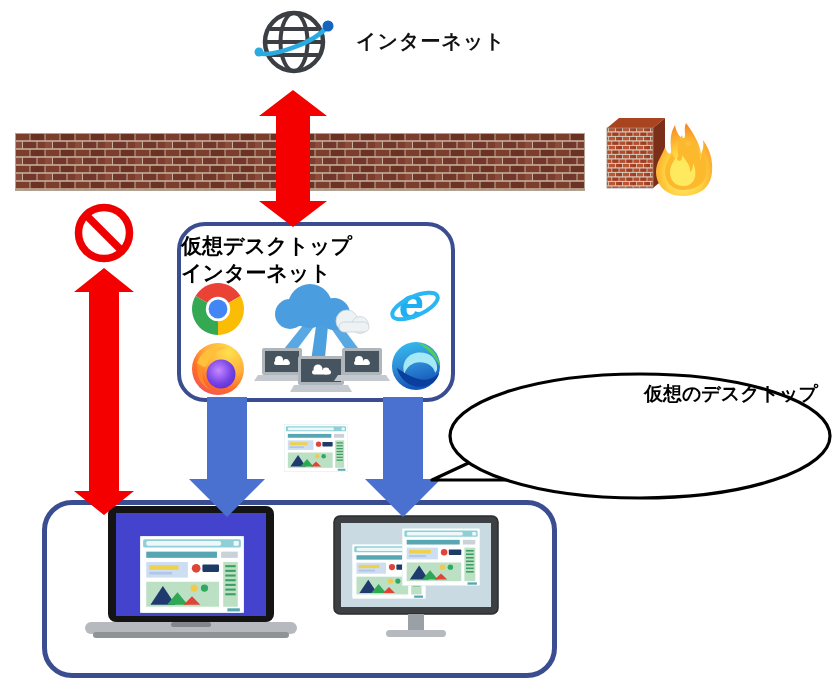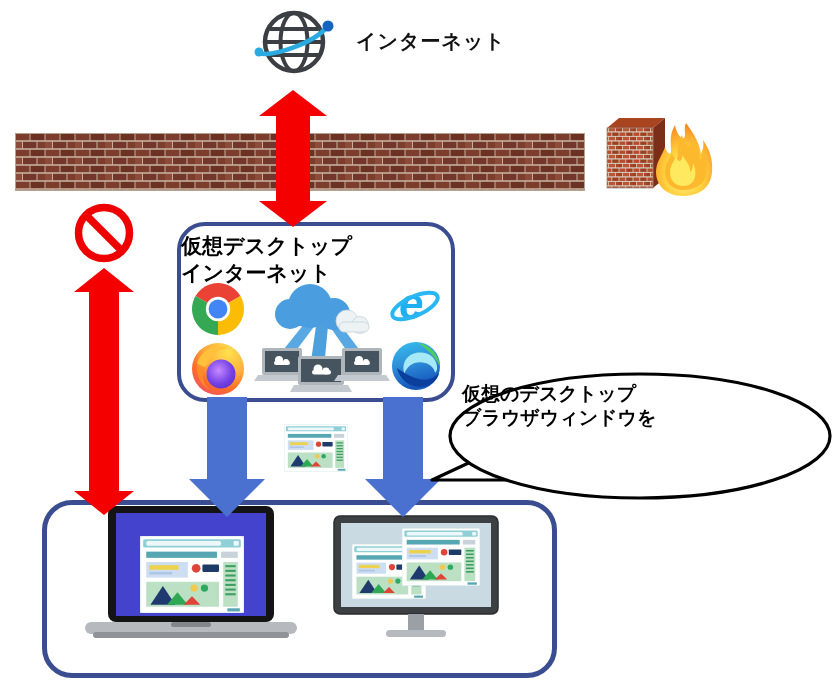--- a/index.html
+++ b/index.html
@@ -17,21 +17,21 @@
   .internet-label{left:356px;top:28px;font-size:20px;letter-spacing:1px;}
   .vbox{left:177px;top:222px;width:270px;height:172px;border:4px solid var(--box-border);
         border-radius:28px;background:#fff;z-index:2;}
   .vbox-title{margin-top:6px;font-size:21px;font-weight:bold;text-align:left;line-height:27px;color:#000;}
   .cbox{left:42px;top:500px;width:505px;height:168px;border:5px solid var(--box-border);
         border-radius:30px;background:#fff;z-index:2;}
   .z1{z-index:1}.z2{z-index:2}.z3{z-index:3}.z4{z-index:4}.z6{z-index:6}.z7{z-index:7}
   .red-poly{fill:var(--red-arrow);}
   .blue-poly{fill:var(--blue-arrow);}
   .bubble-text{left:462px;top:382px;width:356px;font-size:19px;font-weight:bold;
-               line-height:24px;text-align:left;color:#000;}
+               line-height:24px;text-align:right;color:#000;}
   .pc-label{left:101px;top:646px;width:180px;font-size:21px;}
   .tc-label{left:318px;top:642px;width:195px;font-size:20px;}
   svg{display:block;}
 </style>
 </head>
 <body>
 
 <svg width="0" height="0" style="position:absolute" aria-hidden="true">
   <defs>
     <pattern id="bricks" width="30" height="16" patternUnits="userSpaceOnUse">
@@ -239,21 +239,20 @@
   <svg class="abs z4" style="left:284px;top:424px" width="64" height="48" viewBox="0 0 100 74">
     <use href="#bwin" x="0" y="0" width="100" height="74"></use>
   </svg>
 
   <svg class="abs z6" style="left:420px;top:368px" width="412" height="138" viewBox="0 0 412 138">
     <path d="M70,85 L12,112 L110,112 Z" fill="#ffffff" stroke="var(--bubble-border)" stroke-width="3.2" stroke-linejoin="round"></path>
     <ellipse cx="220" cy="68" rx="190" ry="62" fill="#ffffff" stroke="var(--bubble-border)" stroke-width="3.2"></ellipse>
   </svg>
   <div class="abs bubble-text z7">
     <div>仮想のデスクトップ</div>
-    <div>ブラウザウィンドウを</div>
   </div>
 
   <div class="abs cbox"></div>
 
   <svg class="abs z3" style="left:85px;top:506px" width="212" height="138" viewBox="0 0 212 138">
     <rect x="23" y="0" width="166" height="116" rx="8" fill="#141414"></rect>
     <rect x="31" y="7" width="150" height="103" fill="var(--laptop-screen)"></rect>
     <use href="#bwin" x="55" y="30" width="104" height="77"></use>
     <rect x="0" y="116" width="212" height="12" rx="6" fill="#B6B9BD"></rect>
     <rect x="86" y="116" width="40" height="5" rx="2.5" fill="#83868A"></rect>

